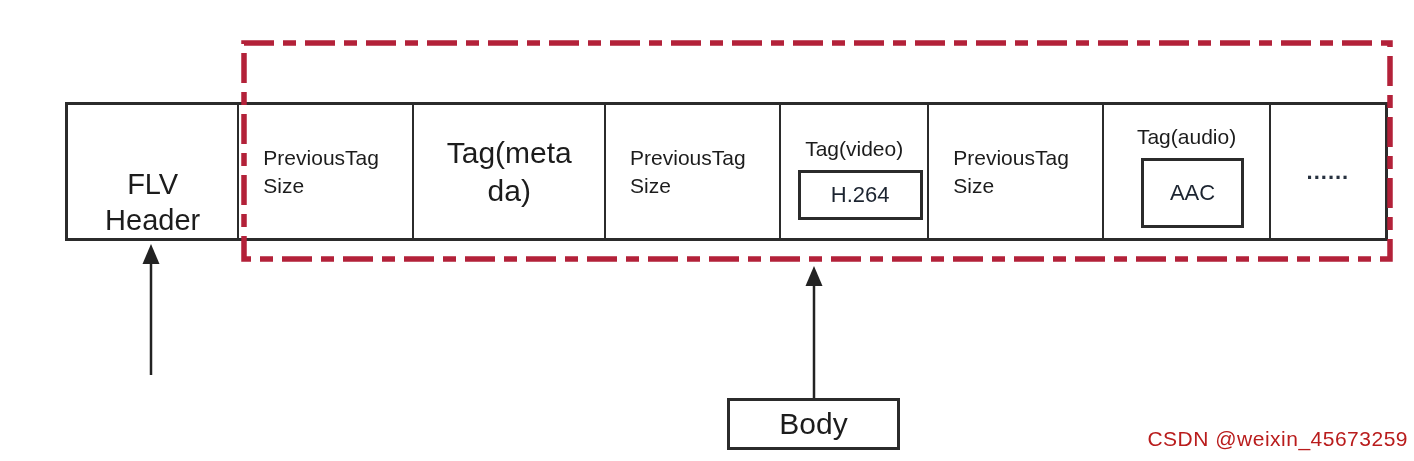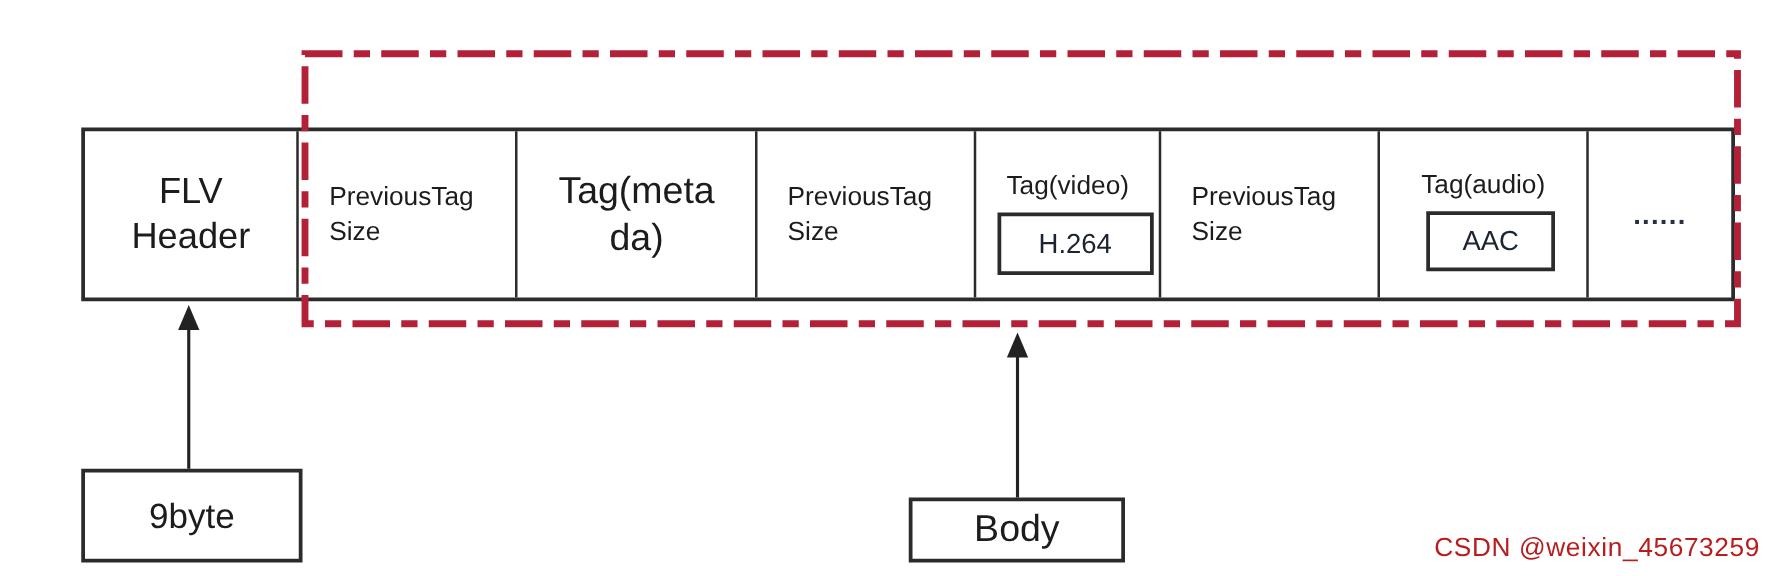--- a/index.html
+++ b/index.html
@@ -36,40 +36,40 @@
   .cell {
     box-sizing: border-box;
     border-left: 2.5px solid #2b2b2b;
     display: flex;
     flex-direction: column;
     align-items: center;
     justify-content: center;
     color: #1c1c1c;
     overflow: hidden;
   }
-  .cell:first-child { border-left: none; }
+  .cell:first-child { border-left: none; justify-content: flex-end; }
   .cell-flv { width: 175px; font-size: 29px; text-align: center; line-height: 1.22; }
   .cell-flv .wrap { max-width: 120px; }
   .cell-pts { width: 180px; align-items: flex-start; padding-left: 24px; font-size: 21px; line-height: 1.3; }
   .cell-pts .wrap { max-width: 135px; }
   .cell-meta { width: 198px; font-size: 30px; text-align: center; line-height: 1.25; }
   .cell-tag { width: 153px; font-size: 21px; padding-top: 14px; }
   .cell-audio { width: 172px; font-size: 21px; padding-top: 10px; }
   .cell-dots { width: 120px; font-size: 22px; font-weight: bold; letter-spacing: 1px; color: #27313f; }
   .codec-box {
     border: 3px solid #2b2b2b;
     margin-top: 9px;
     font-size: 22px;
     color: #1c2430;
     padding: 9px 30px;
     background: #ffffff;
     text-align: center;
     margin-left: 12px;
   }
-  .codec-box.aac { padding: 8px 26px; }
+  .codec-box.aac { padding: 19px 26px; }
   
   .callout {
     position: absolute;
     box-sizing: border-box;
     border: 3px solid #2b2b2b;
     background: #ffffff;
     display: flex;
     align-items: center;
     justify-content: center;
     color: #1c1c1c;
@@ -137,22 +137,19 @@
     </div>
     <div class="cell cell-audio">
       <div>Tag(audio)</div>
       <div class="codec-box aac">AAC</div>
     </div>
     <div class="cell cell-dots">
       <div>......</div>
     </div>
   </div>
 
-  <div class="callout callout-9byte">
-    <span>9byte</span>
-  </div>
   <div class="callout callout-body">
     <span>Body</span>
   </div>
 
   <div class="watermark">CSDN @weixin_45673259</div>
 
 </div>
 
 </body></html>

